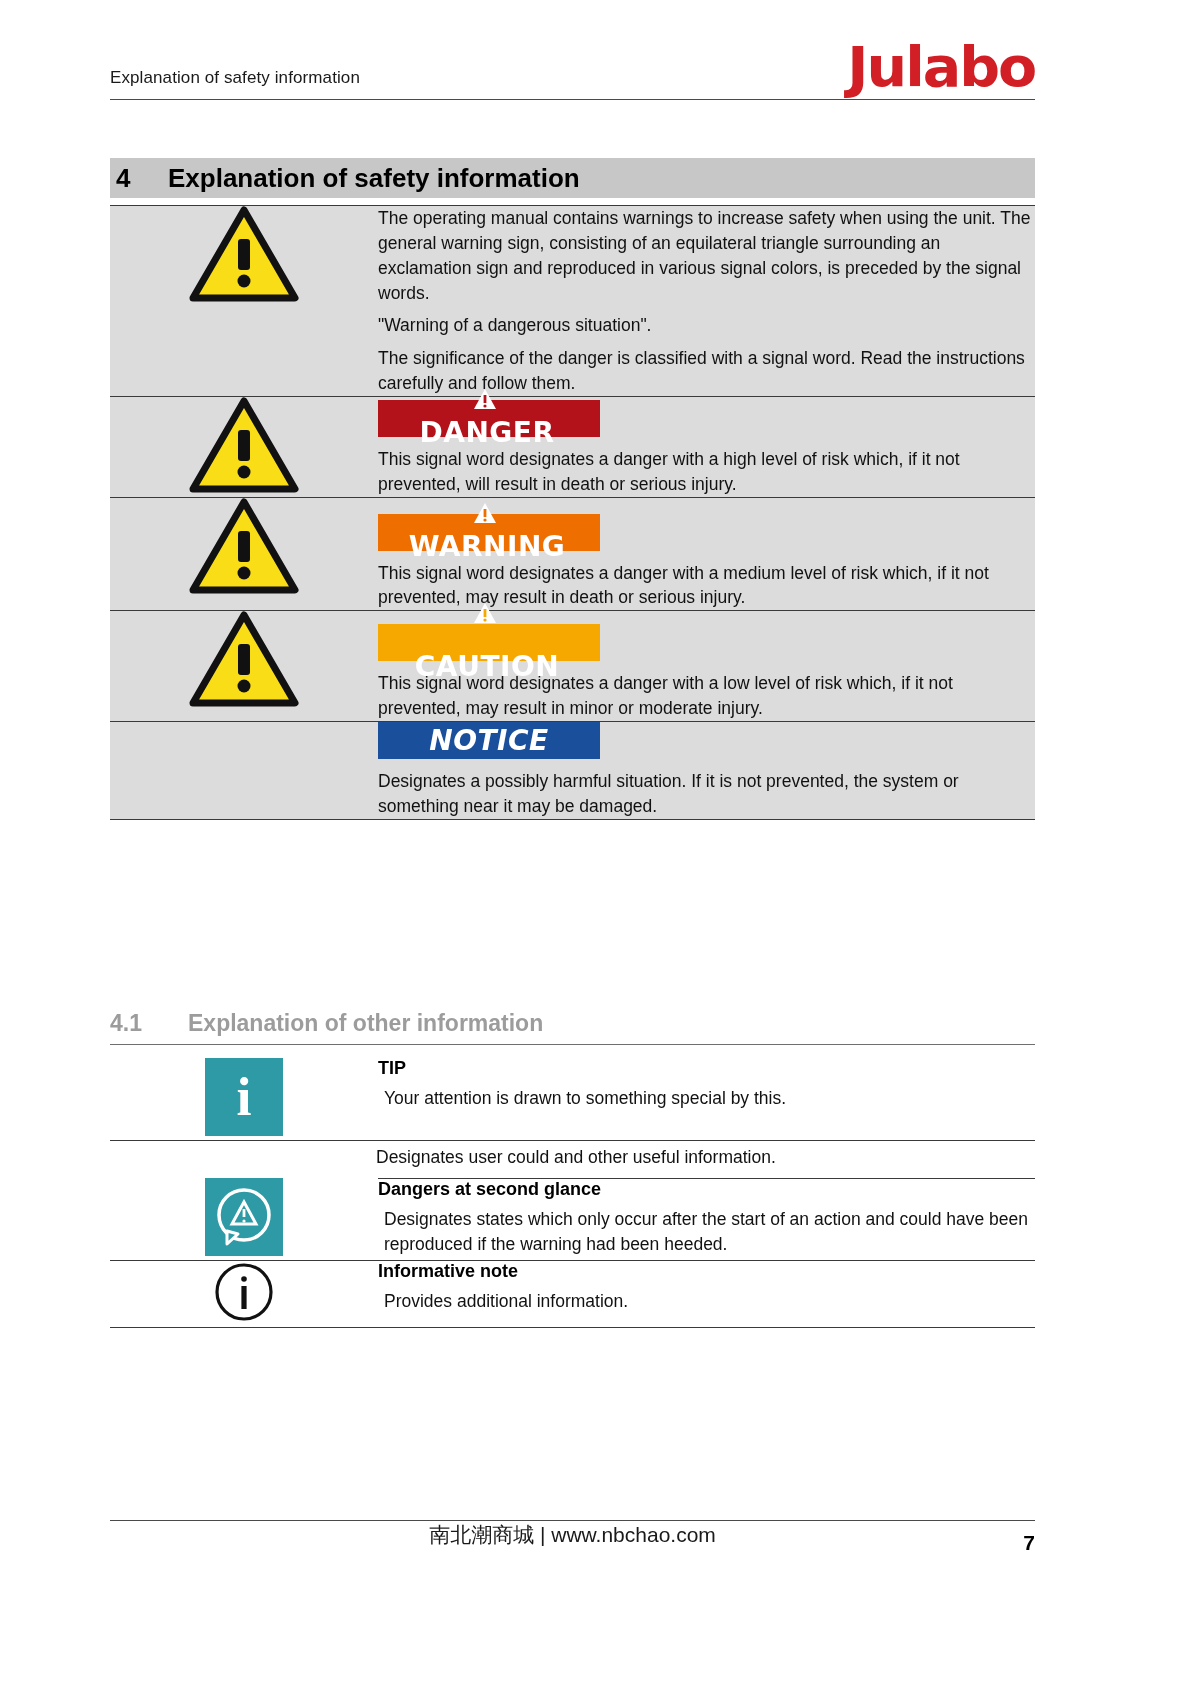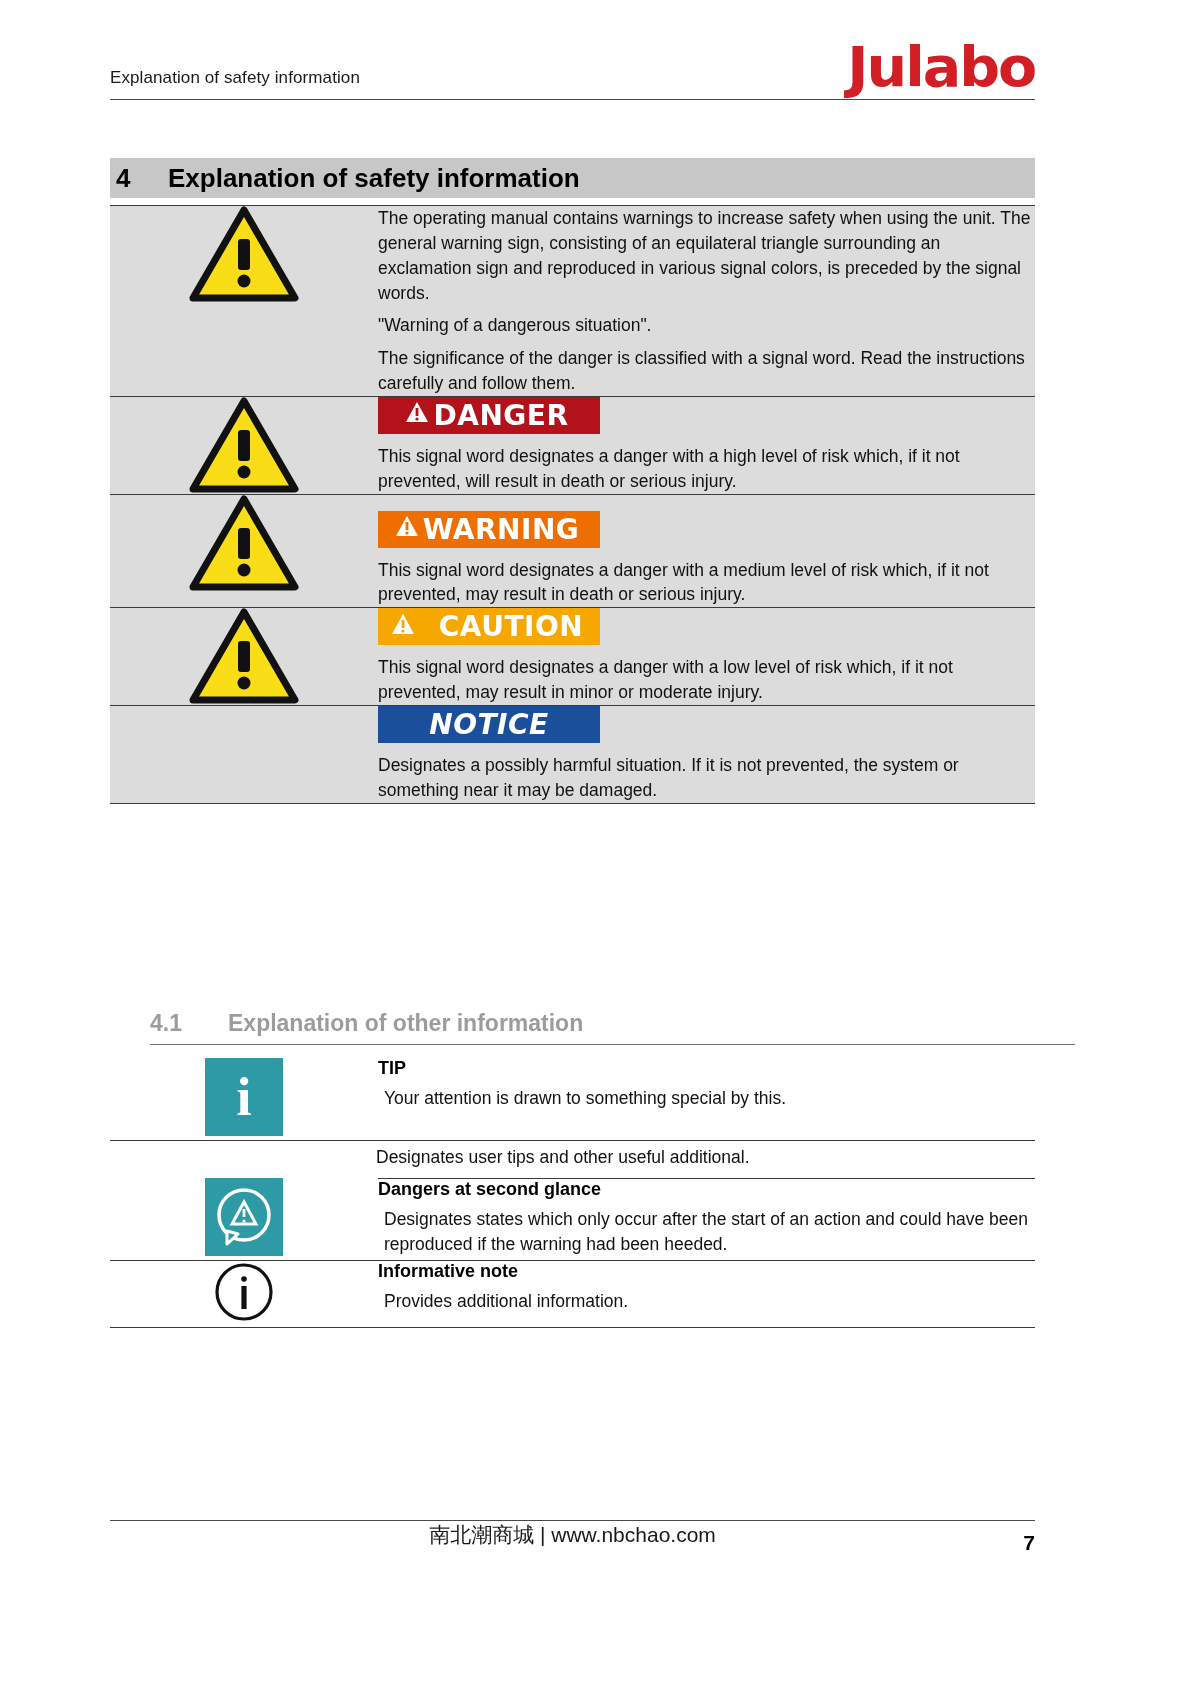--- a/index.html
+++ b/index.html
@@ -123,20 +123,21 @@
     justify-content: center;
     height: 37px;
     padding: 0 16px 0 12px;
     box-sizing: border-box;
     color: #ffffff;
     font-size: 28px;
     font-weight: bold;
     letter-spacing: 0.5px;
     margin-bottom: 10px;
     font-family: "DejaVu Sans", sans-serif;
+    flex-direction: column;
   }
   .signal .tri {
     margin-right: 4px;
     display: inline-block;
     line-height: 1;
     position: relative;
     top: -1px;
   }
   .signal-danger { background: #b3121b; min-width: 222px; }
   .signal-warning { background: #ee6e00; min-width: 222px; margin-top: 16px; }
@@ -156,21 +157,20 @@
 
   
   .sub-head {
     position: absolute;
     left: 110px;
     width: 925px;
     display: flex;
     align-items: baseline;
     border-bottom: 1.2px solid #6f6f6f;
     padding-bottom: 7px;
-    margin-left: 40px;
   }
   .sub-num {
     font-size: 23px;
     font-weight: bold;
     color: #9c9c9c;
     width: 78px;
   }
   .sub-name {
     font-size: 23px;
     font-weight: bold;
@@ -386,21 +386,21 @@
           </span>
         </td>
         <td class="info-text-cell">
           <p class="info-title">TIP</p>
           <p class="info-body">Your attention is drawn to something special by this.</p>
         </td>
       </tr>
       <tr>
         <td class="info-icon-cell" style="border-bottom:none;padding:0;"></td>
         <td class="info-text-cell" style="padding-top:4px;padding-bottom:8px;">
-          <p class="info-body nopad" style="margin-left:-2px;">Designates user tips and other useful additional.</p>
+          <p class="info-body nopad" style="margin-left:-2px;">Designates user could and other useful information.</p>
         </td>
       </tr>
       <tr>
         <td class="info-icon-cell">
           <span class="teal-box">
             <svg width="78" height="78" viewBox="0 0 78 78">
               <circle cx="39" cy="37" r="25" fill="none" stroke="#ffffff" stroke-width="3.5"></circle>
               <polygon points="39,24 51,46 27,46" fill="none" stroke="#ffffff" stroke-width="3"></polygon>
               <rect x="37.6" y="31" width="2.8" height="8" fill="#ffffff"></rect>
               <circle cx="39" cy="43" r="1.6" fill="#ffffff"></circle>

